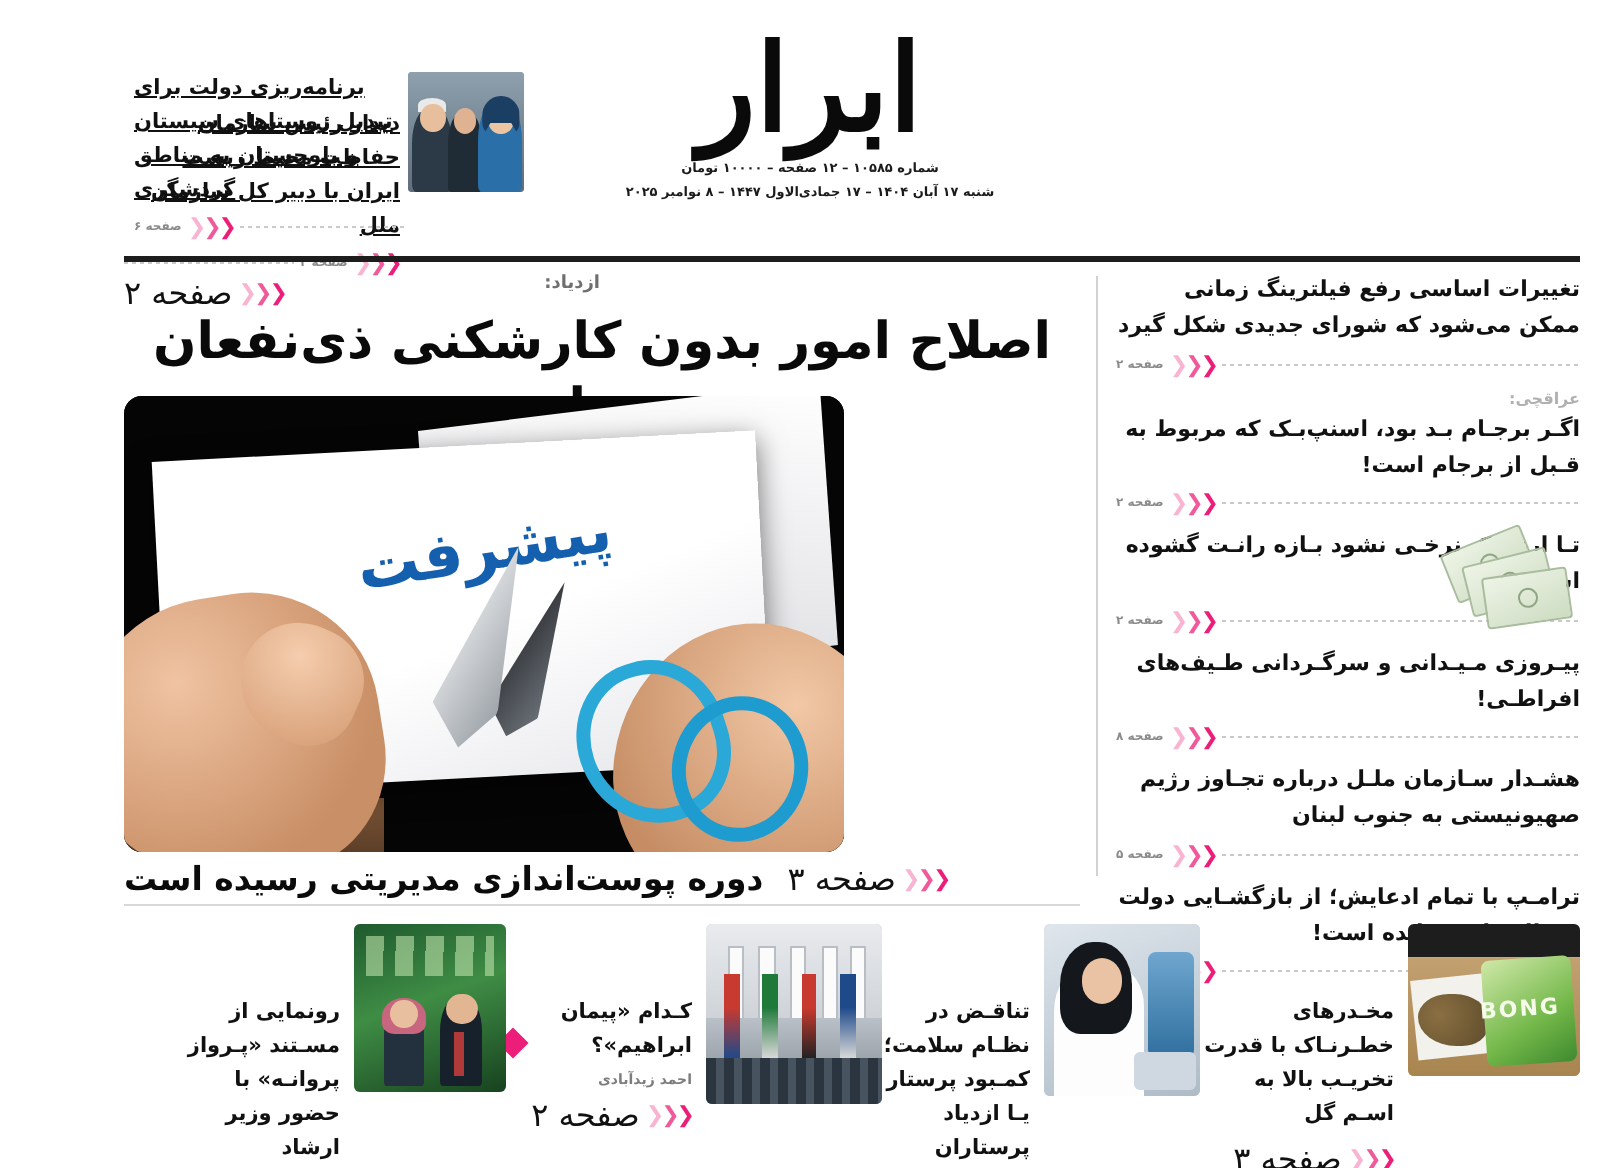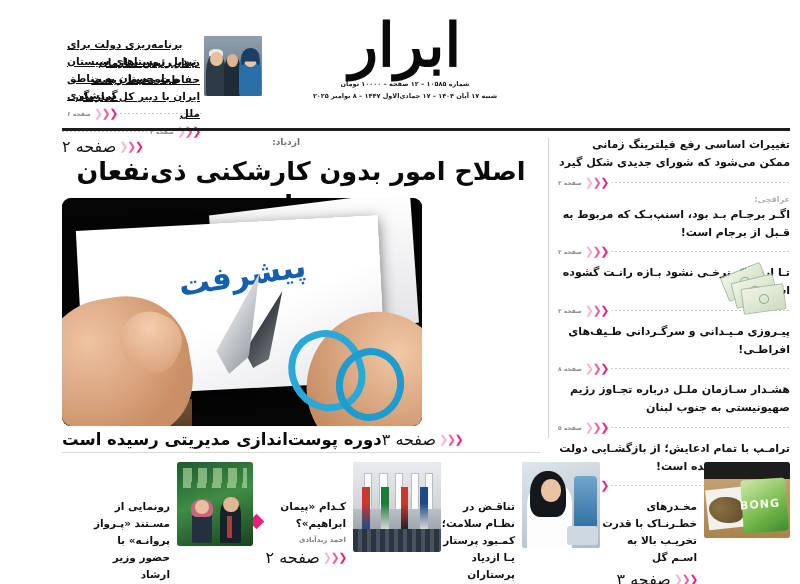--- a/index.html
+++ b/index.html
@@ -207,21 +207,21 @@
     background: #000;
   }
 
   .second-head-row {
     position: absolute;
     left: 62px; top: 430px;
     width: 478px;
     display: flex;
     flex-direction: row-reverse;
     align-items: center;
-    gap: 0;
+    gap: 12px;
     direction: rtl;
   }
   .second-head {
     font-size: 16.5px;
     font-weight: 700;
     color: #0b0b0b;
     letter-spacing: -0.2px;
     white-space: nowrap;
   }
   .second-pageref { display: flex; align-items: center; gap: 3px; }

